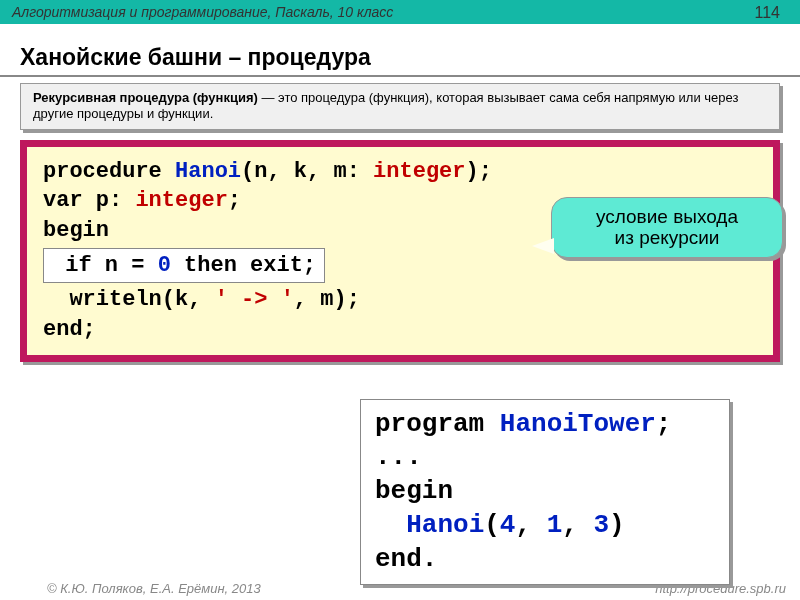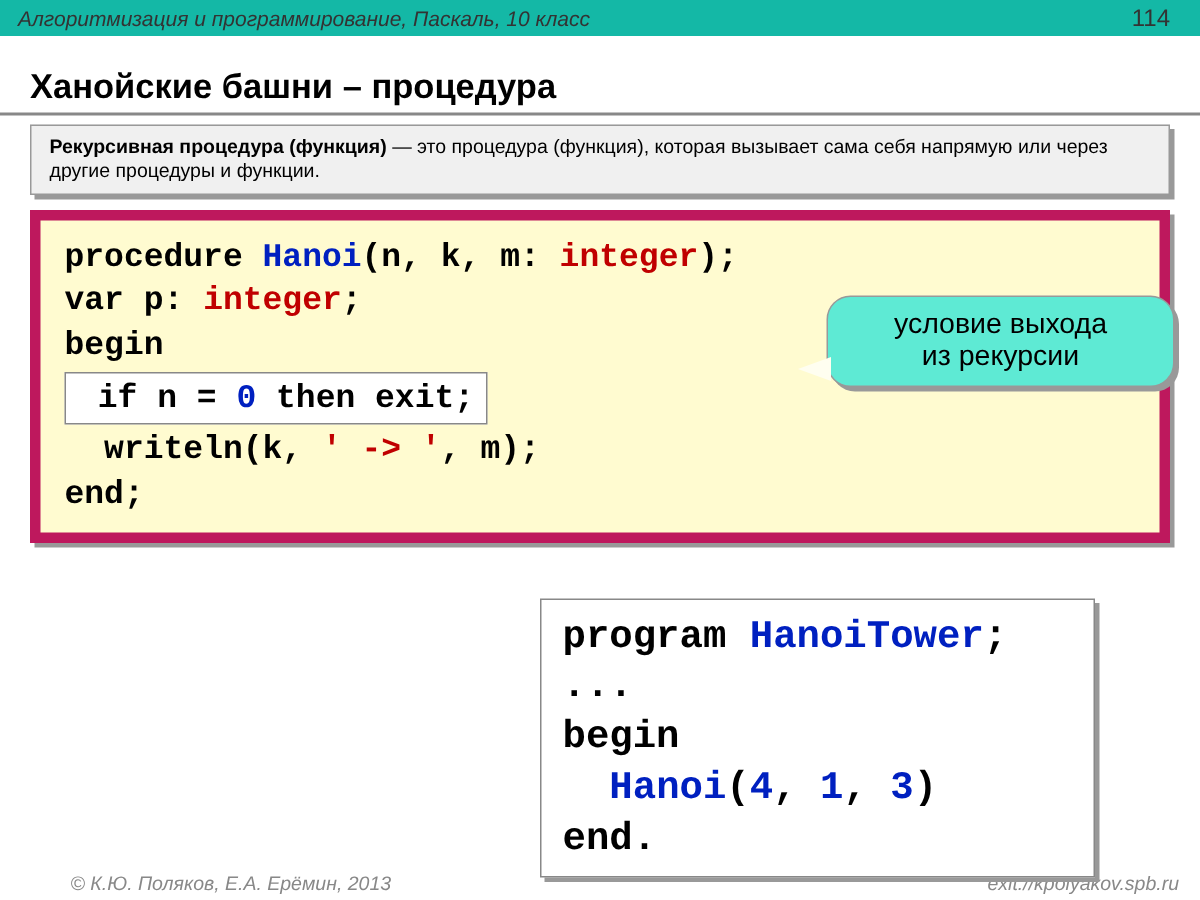--- a/index.html
+++ b/index.html
@@ -175,14 +175,14 @@
       <div>...</div>
       <div class="kw">begin</div>
       <div>&nbsp;&nbsp;<span class="fn">Hanoi</span><span>(</span><span class="nm">4</span><span>, </span><span class="nm">1</span><span>, </span><span class="nm">3</span><span>)</span></div>
       <div class="kw">end.</div>
     </div>
   </div>
 </div>
 
 <div class="footer">
   <span>© К.Ю. Поляков, Е.А. Ерёмин, 2013</span>
-  <span class="fr">exit://kpolyakov.spb.ru</span>
+  <span class="fr">http://procedure.spb.ru</span>
 </div>
 
 </body></html>

